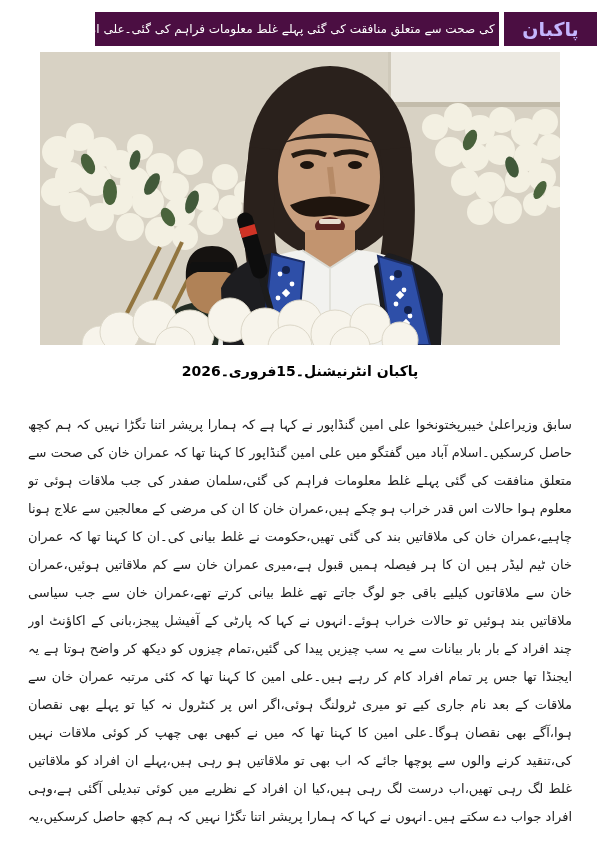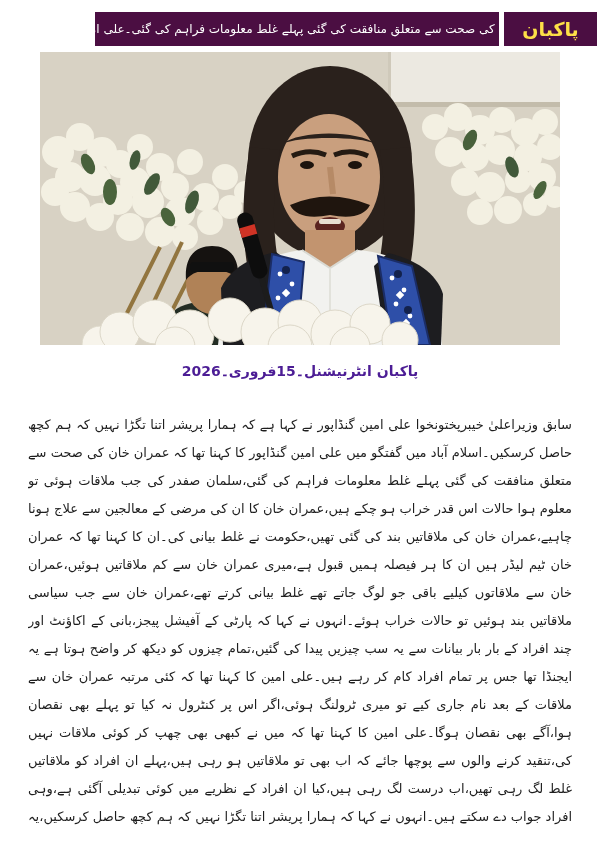--- a/index.html
+++ b/index.html
@@ -8,42 +8,42 @@
     font-family:"DejaVu Sans","Liberation Sans",sans-serif;
   }
   .page{width:600px;height:850px;position:relative;background:#ffffff;}
 
   
   .topbar{
     position:absolute;top:12px;right:3px;left:0;height:34px;
     display:flex;flex-direction:row;align-items:stretch;direction:rtl;
   }
   .logo-block{
-    background:#4b0e42;color:#fde047;width:93px;flex:0 0 93px;
+    background:#4b0e42;color:#c4b5fd;width:93px;flex:0 0 93px;
     display:flex;align-items:center;justify-content:center;
     font-size:19px;font-weight:bold;
   }
   .bar-gap{width:5px;flex:0 0 5px;background:#ffffff;}
   .headline-bar{
     background:#4b0e42;color:#ffffff;flex:1 1 auto;margin-left:95px;
     display:flex;align-items:center;justify-content:center;
     font-size:12px;white-space:nowrap;overflow:hidden;padding:0 6px;
   }
 
   
   .photo-wrap{
     position:absolute;top:52px;left:40px;width:520px;height:293px;
     overflow:hidden;background:#d8d2c4;
   }
   .photo-wrap svg{display:block;}
 
   
   .dateline{
     position:absolute;top:363px;left:0;right:0;
-    text-align:center;color:#4c1d95;font-weight:bold;font-size:14px;
+    text-align:center;color:#000000;font-weight:bold;font-size:14px;
   }
 
   
   .article{
     position:absolute;top:398px;right:28px;left:28px;bottom:8px;
     direction:rtl;text-align:justify;text-align-last:center;
     font-size:13px;line-height:28px;color:#1e1e1e;overflow:hidden;
   }
 </style>
 </head>

